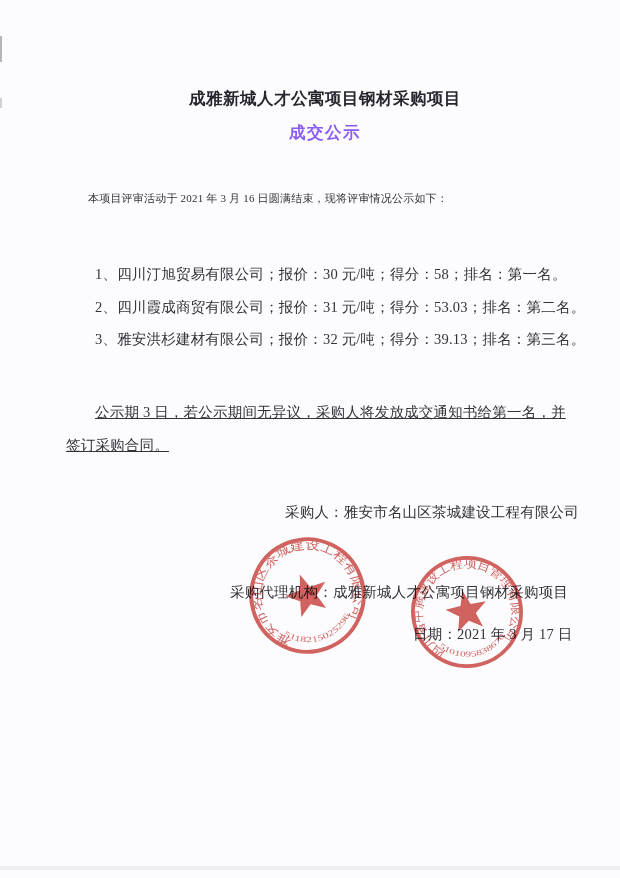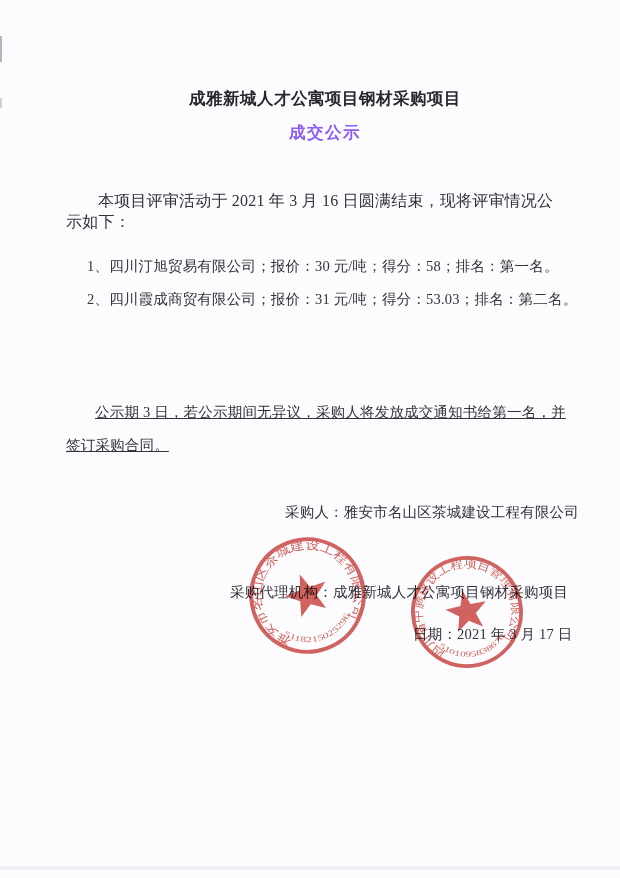--- a/index.html
+++ b/index.html
@@ -18,24 +18,24 @@
     font-size:16.5px;font-weight:bold;letter-spacing:0.5px;color:#26262e;
   }
   .subtitle{
     position:absolute;top:122px;left:0;width:620px;
     box-sizing:border-box;padding-left:30px;
     margin:0;text-align:center;
     font-size:16.5px;font-weight:bold;letter-spacing:1.5px;color:#8b5cf6;
   }
   .intro{
     position:absolute;top:191px;left:66px;width:500px;
-    margin:0;font-size:16px;letter-spacing:0.2px;text-indent:2em;
+    margin:0;font-size:11px;letter-spacing:0.2px;text-indent:2em;
   }
   .result{
-    position:absolute;left:83px;margin:4px;
+    position:absolute;left:83px;margin:12px;
     font-size:14.5px;letter-spacing:0.2px;white-space:nowrap;
   }
   .r1{top:253px}.r2{top:286px}.r3{top:318px}
   .notice{
     position:absolute;top:396px;left:66px;width:510px;
     margin:0;font-size:14.5px;letter-spacing:0.2px;
     line-height:33px;text-indent:2em;text-decoration:underline;
   }
   .sig{
     position:absolute;margin:0;font-size:14.5px;letter-spacing:0.2px;white-space:nowrap;
@@ -64,20 +64,21 @@
   <div class="edge-mark m2"></div>
   <div class="bottom-shade"></div>
 
   <h1 class="title">成雅新城人才公寓项目钢材采购项目</h1>
   <h2 class="subtitle">成交公示</h2>
 
   <p class="intro">本项目评审活动于 2021 年 3 月 16 日圆满结束，现将评审情况公示如下：</p>
 
   <p class="result r1">1、四川汀旭贸易有限公司；报价：30 元/吨；得分：58；排名：第一名。</p>
   <p class="result r2">2、四川霞成商贸有限公司；报价：31 元/吨；得分：53.03；排名：第二名。</p>
+  <p class="result r3">3、雅安洪杉建材有限公司；报价：32 元/吨；得分：39.13；排名：第三名。</p>
 
   <p class="notice">公示期 3 日，若公示期间无异议，采购人将发放成交通知书给第一名，并签订采购合同。</p>
 
   <p class="sig purchaser">采购人：雅安市名山区茶城建设工程有限公司</p>
   <p class="sig agency">采购代理机构：成雅新城人才公寓项目钢材采购项目</p>
   <p class="sig dateline">日期：2021 年 3 月 17 日</p>
 
   <svg class="seal seal-left" viewBox="-66 -66 132 132" style="color: rgb(201, 66, 61);">
     <defs>
       <path id="arcTopL" d="M -31,37 A 48,48 0 1 1 31,37" fill="none"></path>

